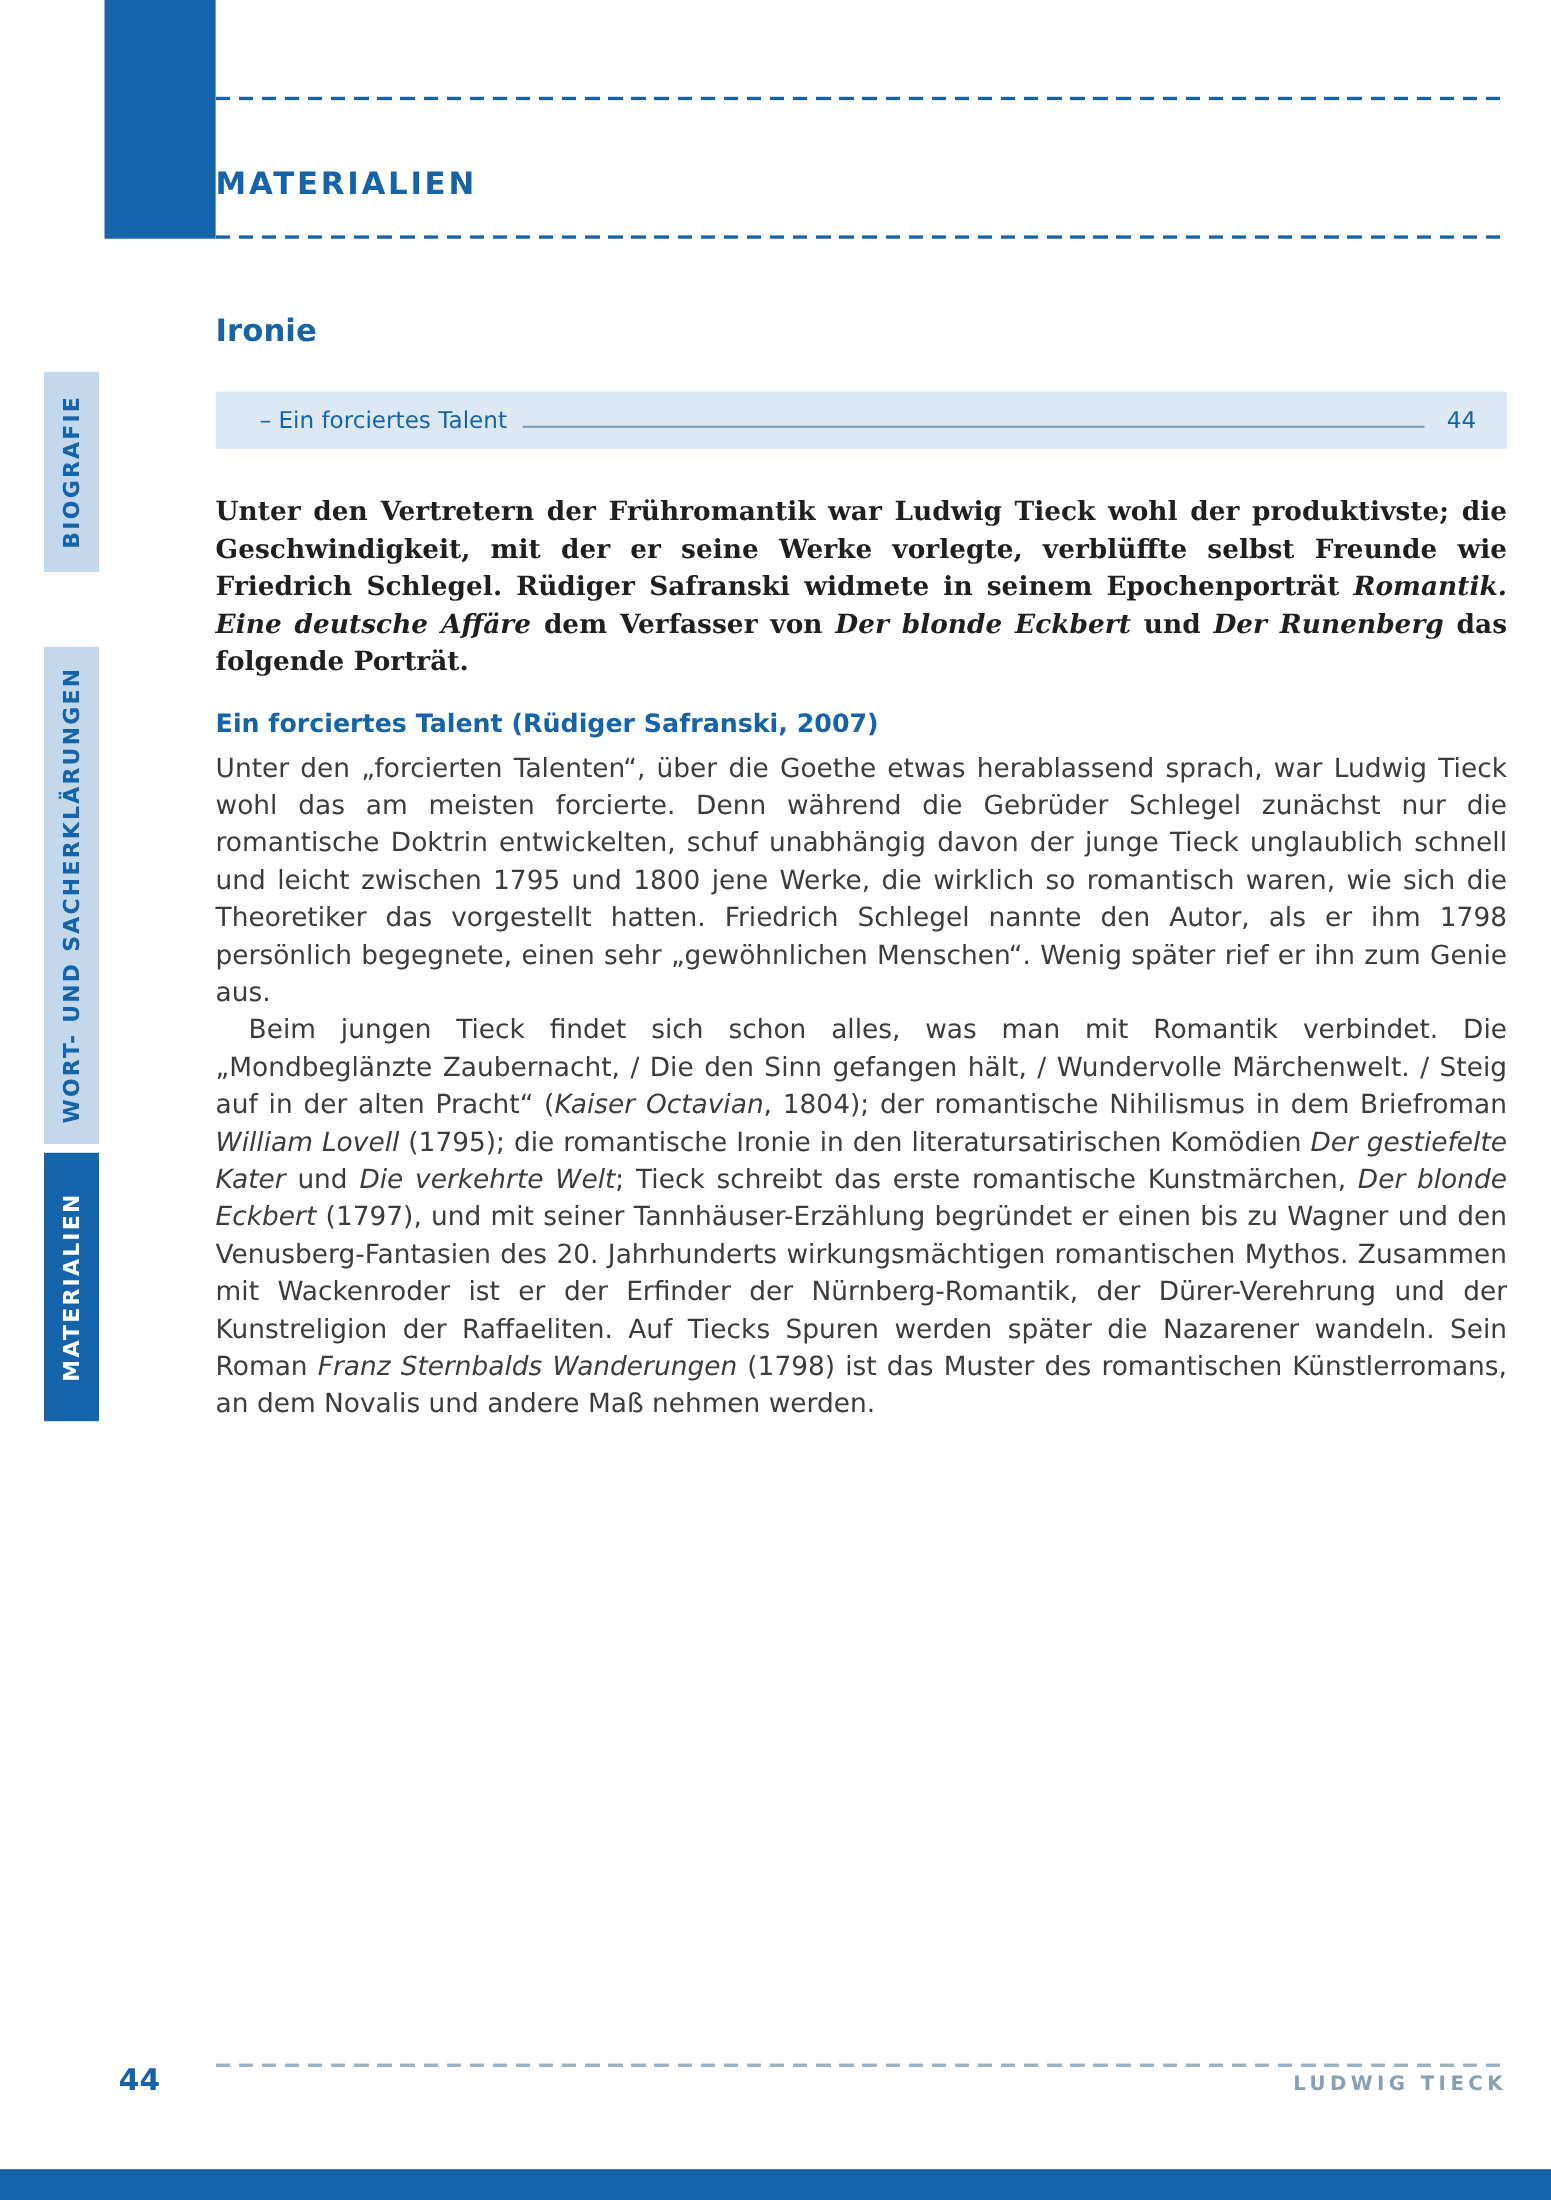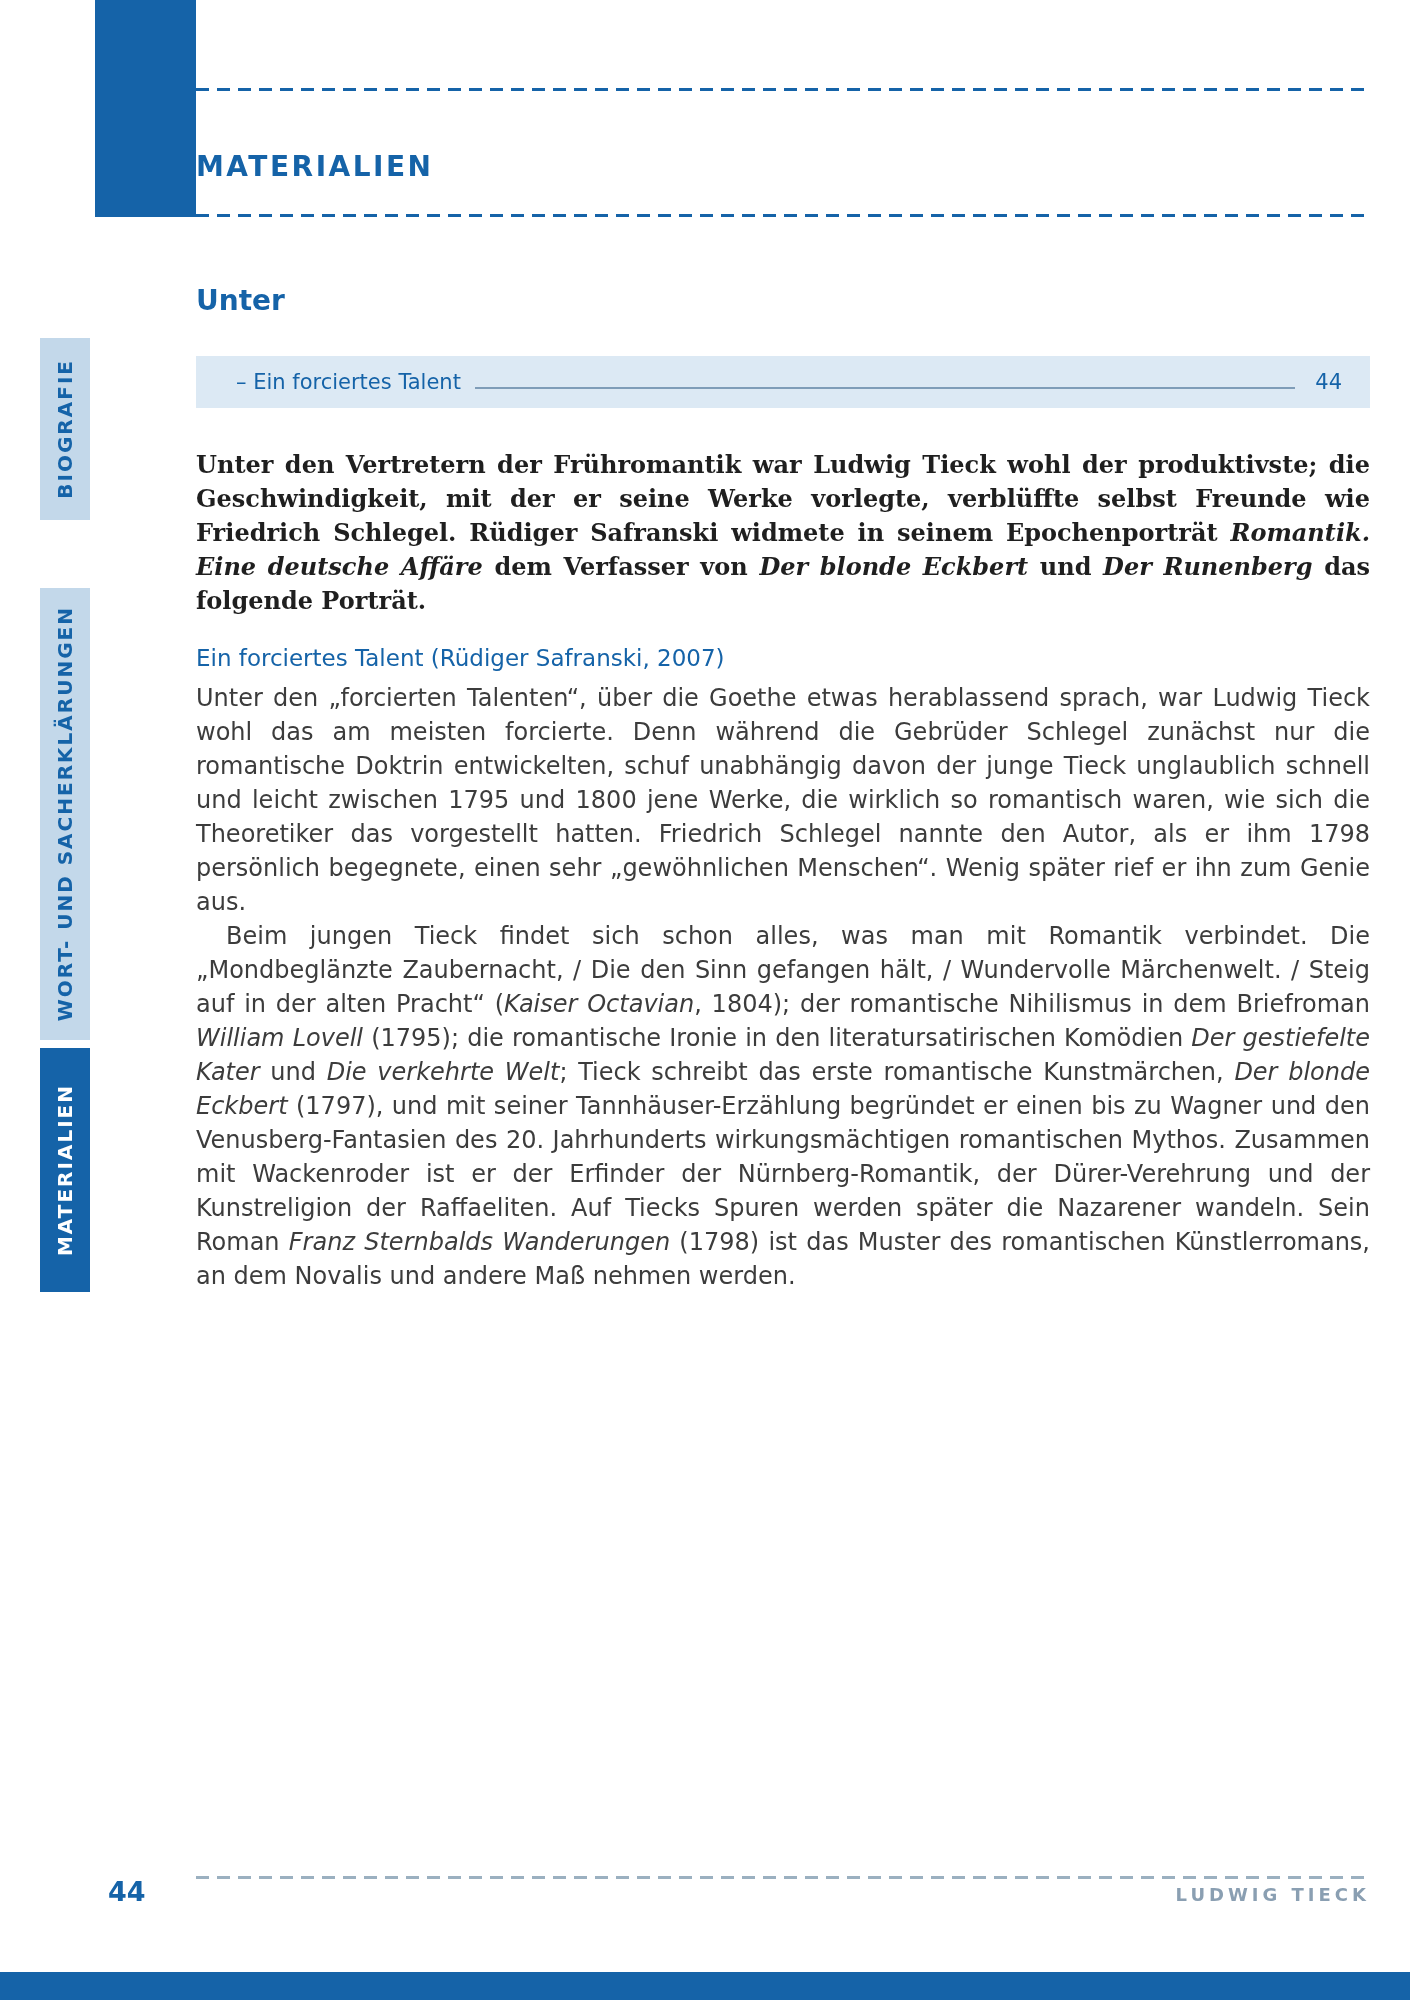--- a/index.html
+++ b/index.html
@@ -57,21 +57,21 @@
   .toc-leader{flex:1 1 auto;border-bottom:2px solid #7f9db8;margin:12px 20px 0 14px;}
   .toc-page{color:var(--accent);font-size:21px;flex:0 0 auto;}
   .intro{
     position:absolute;left:196px;top:448px;width:1174px;
     font-family:"DejaVu Serif",serif;font-size:24px;line-height:34px;
     text-align:justify;color:#1f1f1f;font-weight:bold;
   }
   .intro em,.excerpt-p em{font-style:italic;}
   .excerpt{position:absolute;left:196px;top:645px;width:1174px;}
   .excerpt-heading{
-    font-size:23px;font-weight:normal;color:var(--accent);margin-bottom:10px;
+    font-size:23px;font-weight:bold;color:var(--accent);margin-bottom:10px;
   }
   .excerpt-p{
     font-size:24px;line-height:34px;text-align:justify;color:var(--text_body);
   }
   .indent{text-indent:30px;}
   .footer-page{
     position:absolute;left:108px;top:1876px;
     font-size:27px;font-weight:bold;color:var(--accent);
   }
   .footer-book{
@@ -96,21 +96,21 @@
       <span class="vtext">BIOGRAFIE</span>
     </div>
     <div class="tab t-wort">
       <span class="vtext">WORT- UND SACHERKLÄRUNGEN</span>
     </div>
     <div class="tab t-mat">
       <span class="vtext">MATERIALIEN</span>
     </div>
   </nav>
 
-  <h2 class="section-heading">Unter</h2>
+  <h2 class="section-heading">Ironie</h2>
 
   <div class="toc-box">
     <span class="toc-entry">– Ein forciertes Talent</span>
     <span class="toc-leader"></span>
     <span class="toc-page">44</span>
   </div>
 
   <p class="intro"><span>Unter den Vertretern der Frühromantik war Ludwig Tieck wohl der produktivste; die Geschwindigkeit, mit der er seine Werke vorlegte, verblüffte selbst Freunde wie Friedrich Schlegel. Rüdiger Safranski widmete in seinem Epochenporträt </span><em>Romantik. Eine deutsche Affäre</em><span> dem Verfasser von </span><em>Der blonde Eckbert</em><span> und </span><em>Der Runenberg</em><span> das folgende Porträt.</span></p>
 
   <section class="excerpt">

